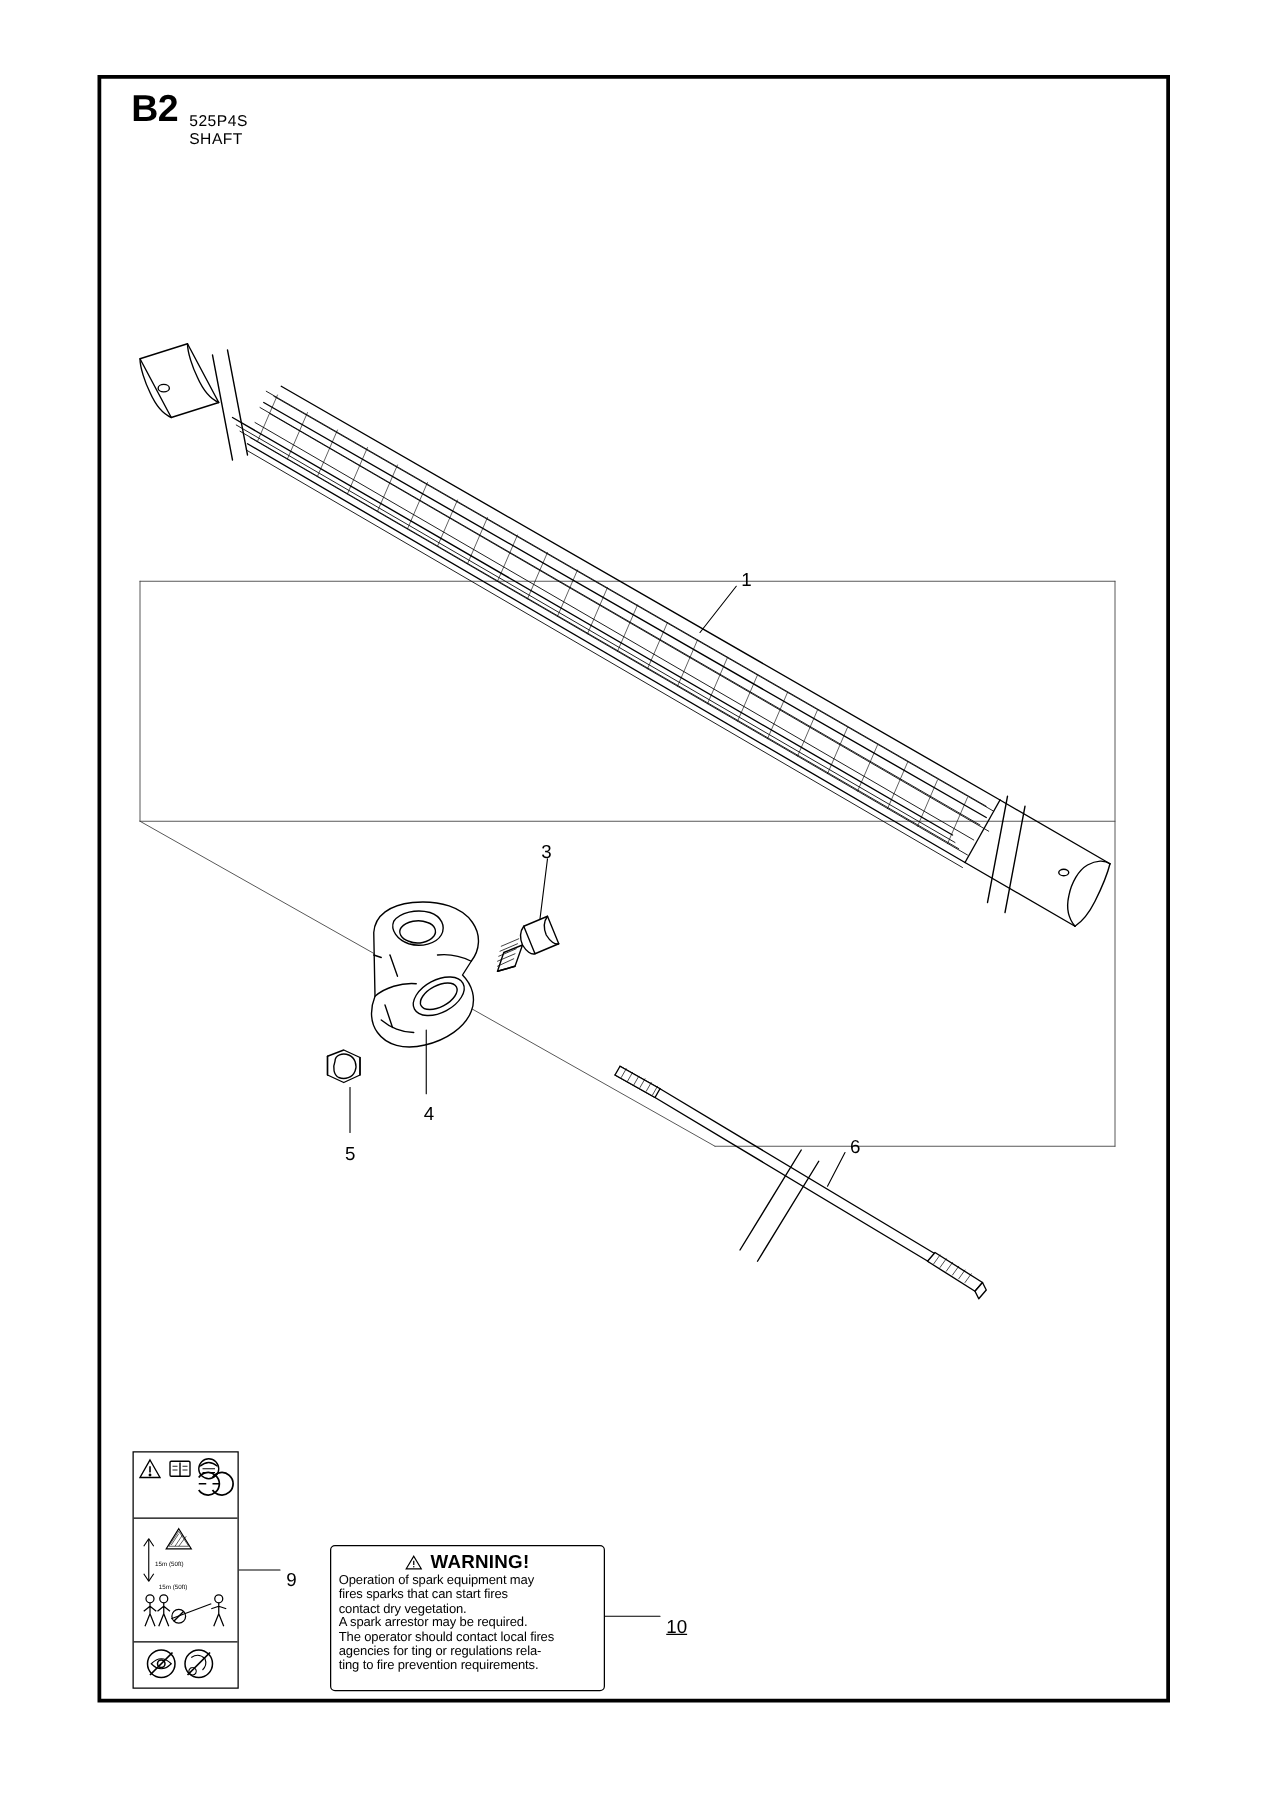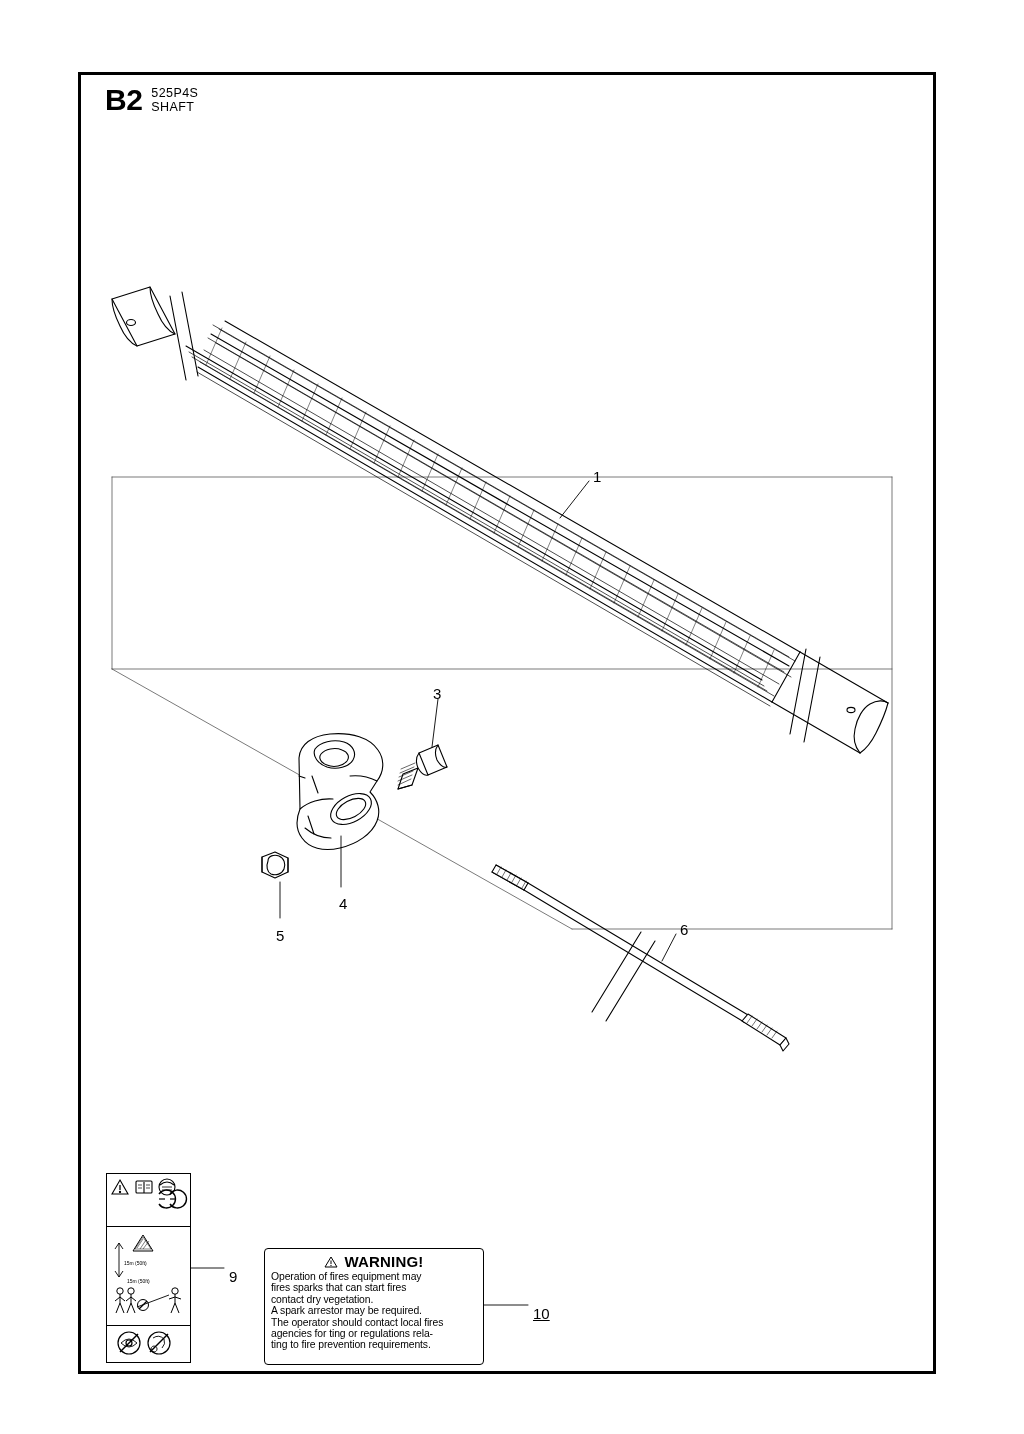--- a/index.html
+++ b/index.html
@@ -9,21 +9,21 @@
   }
   body {
     width: 1024px;
     height: 1434px;
     font-family: "Liberation Sans", sans-serif;
     position: relative;
     overflow: hidden;
   }
   #page {
     position: absolute;
-    left: 0; top: 16px;
+    left: 0; top: 4px;
     width: 1024px;
     height: 1230px;
   }
   .frame {
     position: absolute;
     left: 78px;
     top: 56px;
     width: 858px;
     height: 1302px;
     border: 3px solid #000;
@@ -38,21 +38,21 @@
   }
   .header-code {
     font-size: 30px;
     font-weight: bold;
     letter-spacing: -0.5px;
     line-height: 32px;
     font-family: "Liberation Sans", sans-serif;
   }
   .header-text {
     margin-left: 9px;
-    margin-top: 2px;
+    margin-top: 18px;
     font-size: 12.5px;
     line-height: 14px;
     letter-spacing: 0.4px;
     font-family: "Liberation Sans", sans-serif;
   }
   svg.diagram {
     position: absolute;
     left: 0;
     top: 0;
     width: 1024px;
@@ -374,21 +374,21 @@
   <div class="warning-decal">
     <div class="warning-head">
       <svg class="tri-icon" viewBox="0 0 14 12">
         <path d="M7 1 L13 11 L1 11 Z" fill="none" stroke="#000" stroke-width="1"></path>
         <path d="M7 4.5 L7 8" stroke="#000" stroke-width="1"></path>
         <circle cx="7" cy="9.4" r="0.6" fill="#000"></circle>
       </svg>
       <span class="warning-title">WARNING!</span>
     </div>
     <div class="warning-body">
-      <div>Operation of fires equipment may</div>
+      <div>Operation of spark equipment may</div>
       <div>fires sparks that can start fires</div>
       <div>contact dry vegetation.</div>
       <div>A spark arrestor may be required.</div>
       <div>The operator should contact local fires</div>
       <div>agencies for ting or regulations rela-</div>
       <div>ting to fire prevention requirements.</div>
     </div>
   </div>
 
   <div class="callout" id="c0" style="left: 593px; top: 452px;">1</div>

